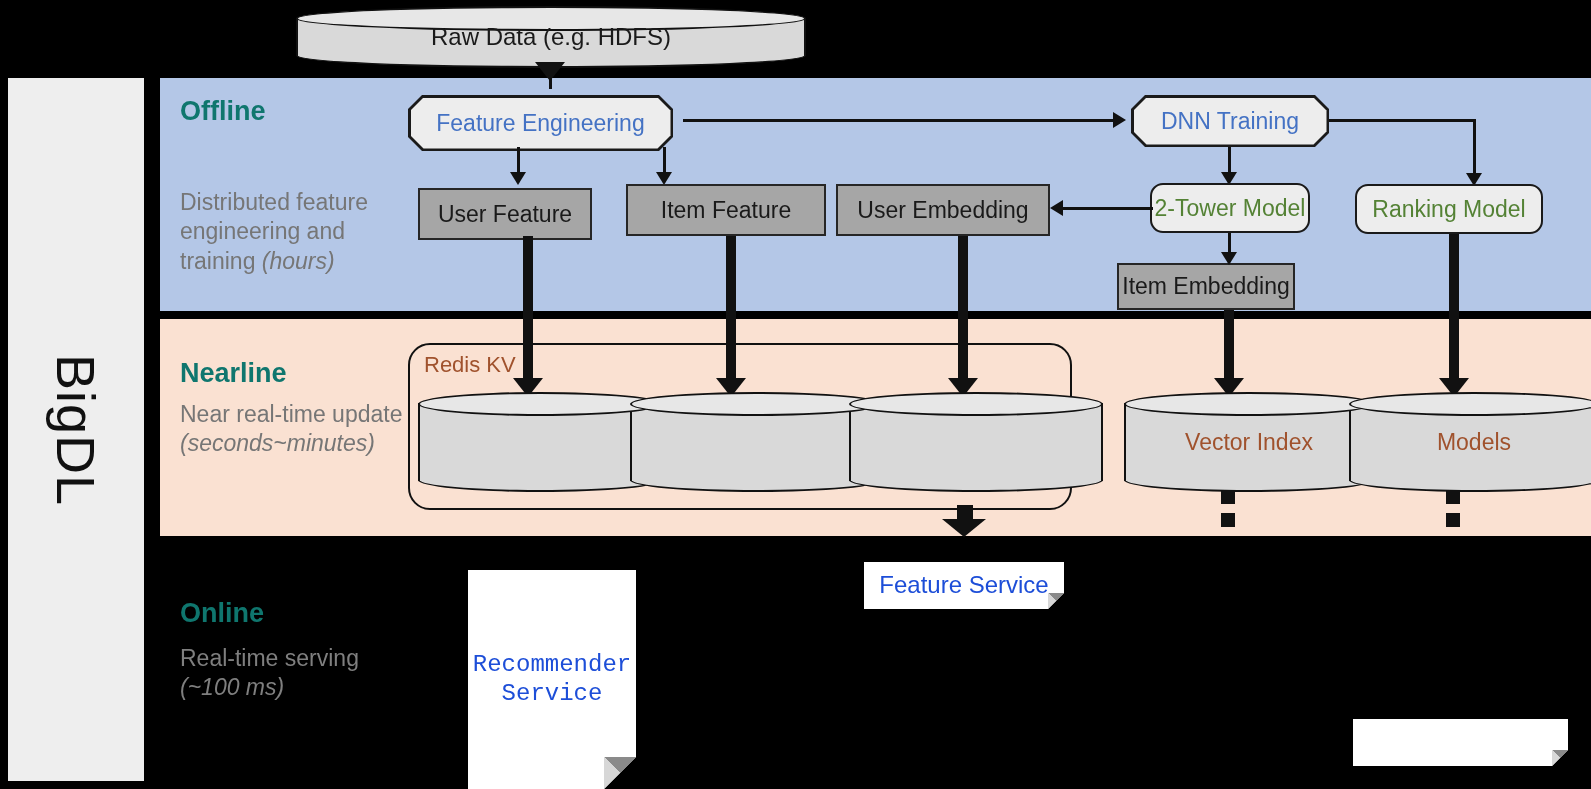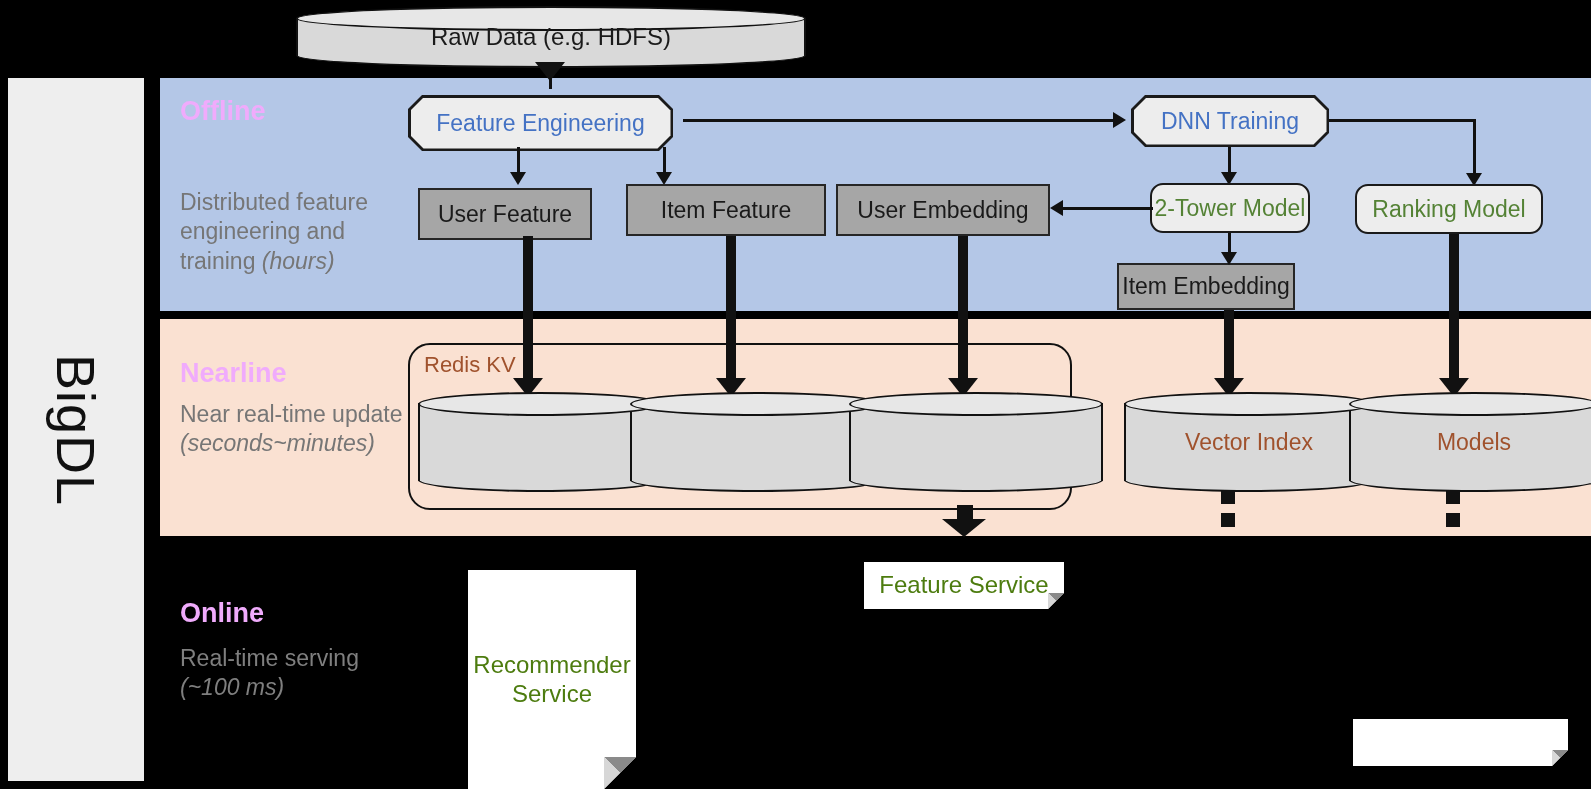--- a/index.html
+++ b/index.html
@@ -11,21 +11,21 @@
   #band-offline{left:160px;top:78px;width:1431px;height:233px;background:#b4c7e7;}
   #band-nearline{left:160px;top:319px;width:1431px;height:217px;background:#fae1d2;}
   #band-online{left:160px;top:544px;width:1431px;height:245px;background:#000;}
 
   
   #bigdl-panel{position:absolute;left:8px;top:78px;width:136px;height:703px;background:#eeeeee;}
   #bigdl-label{position:absolute;left:50%;top:50%;transform:translate(-50%,-50%) rotate(90deg);
     font-size:54px;color:#111;white-space:nowrap;letter-spacing:1px;}
 
   
-  .band-title{position:absolute;color:#f0abfc;font-size:27px;font-weight:600;white-space:nowrap;}
+  .band-title{position:absolute;color:#0f766e;font-size:27px;font-weight:600;white-space:nowrap;}
   .band-sub{position:absolute;color:#767676;font-size:23px;line-height:1.28;width:225px;}
   .band-sub i{font-style:italic;}
 
   
   .node{position:absolute;box-sizing:border-box;display:flex;align-items:center;
         justify-content:center;text-align:center;line-height:1.15;}
 
   .gray-box{background:#a6a6a6;border:2.5px solid #262626;color:#1a1a1a;font-size:23px;}
   .notch-wrap{position:absolute;}
   .notch-wrap .inner{position:absolute;inset:0;background:#1a1a1a;}
@@ -57,26 +57,26 @@
      border:2.5px solid #111;border-radius:50%;box-sizing:border-box;}
   #raw-data .lbl{position:absolute;inset:0;display:flex;align-items:center;justify-content:center;
      z-index:4;font-size:24px;color:#1a1a1a;}
 
   
   #redis-box{position:absolute;left:408px;top:343px;width:664px;height:167px;
      border:2.5px solid #111;border-radius:22px;box-sizing:border-box;}
   #redis-label{position:absolute;left:424px;top:352px;font-size:22px;color:#a0522d;}
 
   
-  .doc{position:absolute;background:#fff;color:#4d7c0f;display:flex;align-items:center;
+  .doc{position:absolute;background:#fff;color:#1d4ed8;display:flex;align-items:center;
        justify-content:center;text-align:center;font-size:24px;line-height:1.2;
        clip-path:polygon(0 0,100% 0,100% calc(100% - 16px),calc(100% - 16px) 100%,0 100%);}
   .doc .fold{position:absolute;right:0;bottom:0;width:16px;height:16px;
        background:linear-gradient(225deg,#8a8a8a 0 50%,#d7d7d7 50% 100%);}
-  .doc-big{clip-path:polygon(0 0,100% 0,100% calc(100% - 32px),calc(100% - 32px) 100%,0 100%);}
+  .doc-big{clip-path:polygon(0 0,100% 0,100% calc(100% - 32px),calc(100% - 32px) 100%,0 100%);font-family:Liberation Mono, monospace;}
   .doc-big .fold{width:32px;height:32px;}
 
   
   .ln{position:absolute;background:#111;}
   .thin-v{width:3px;}
   .thin-h{height:3px;}
   .thick-v{width:10px;}
   .arrow-dn{position:absolute;width:0;height:0;border-left:8px solid transparent;
       border-right:8px solid transparent;border-top:13px solid #111;}
   .arrow-dn-thick{position:absolute;width:0;height:0;border-left:15px solid transparent;

